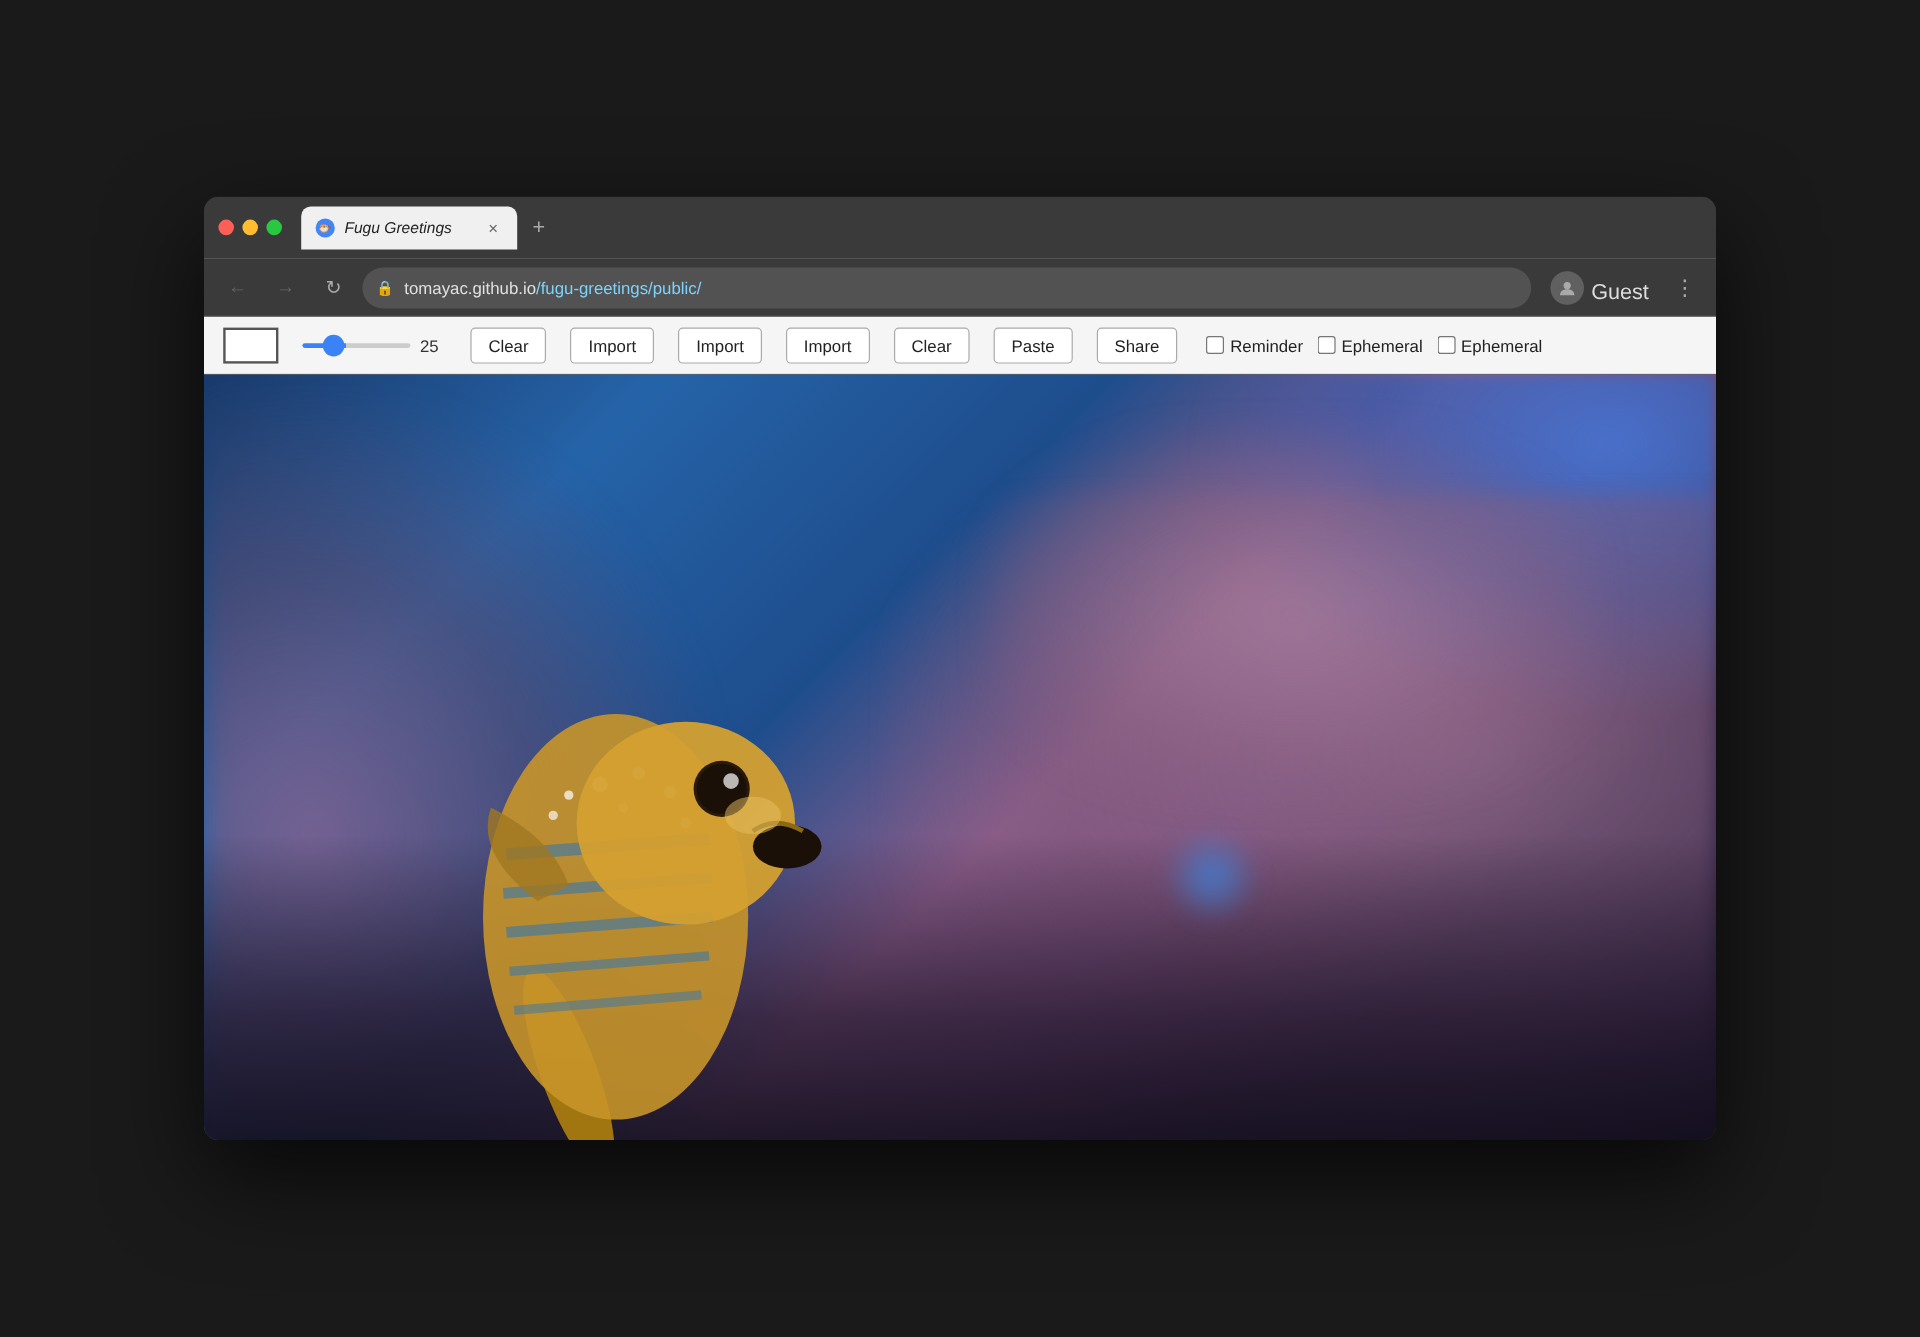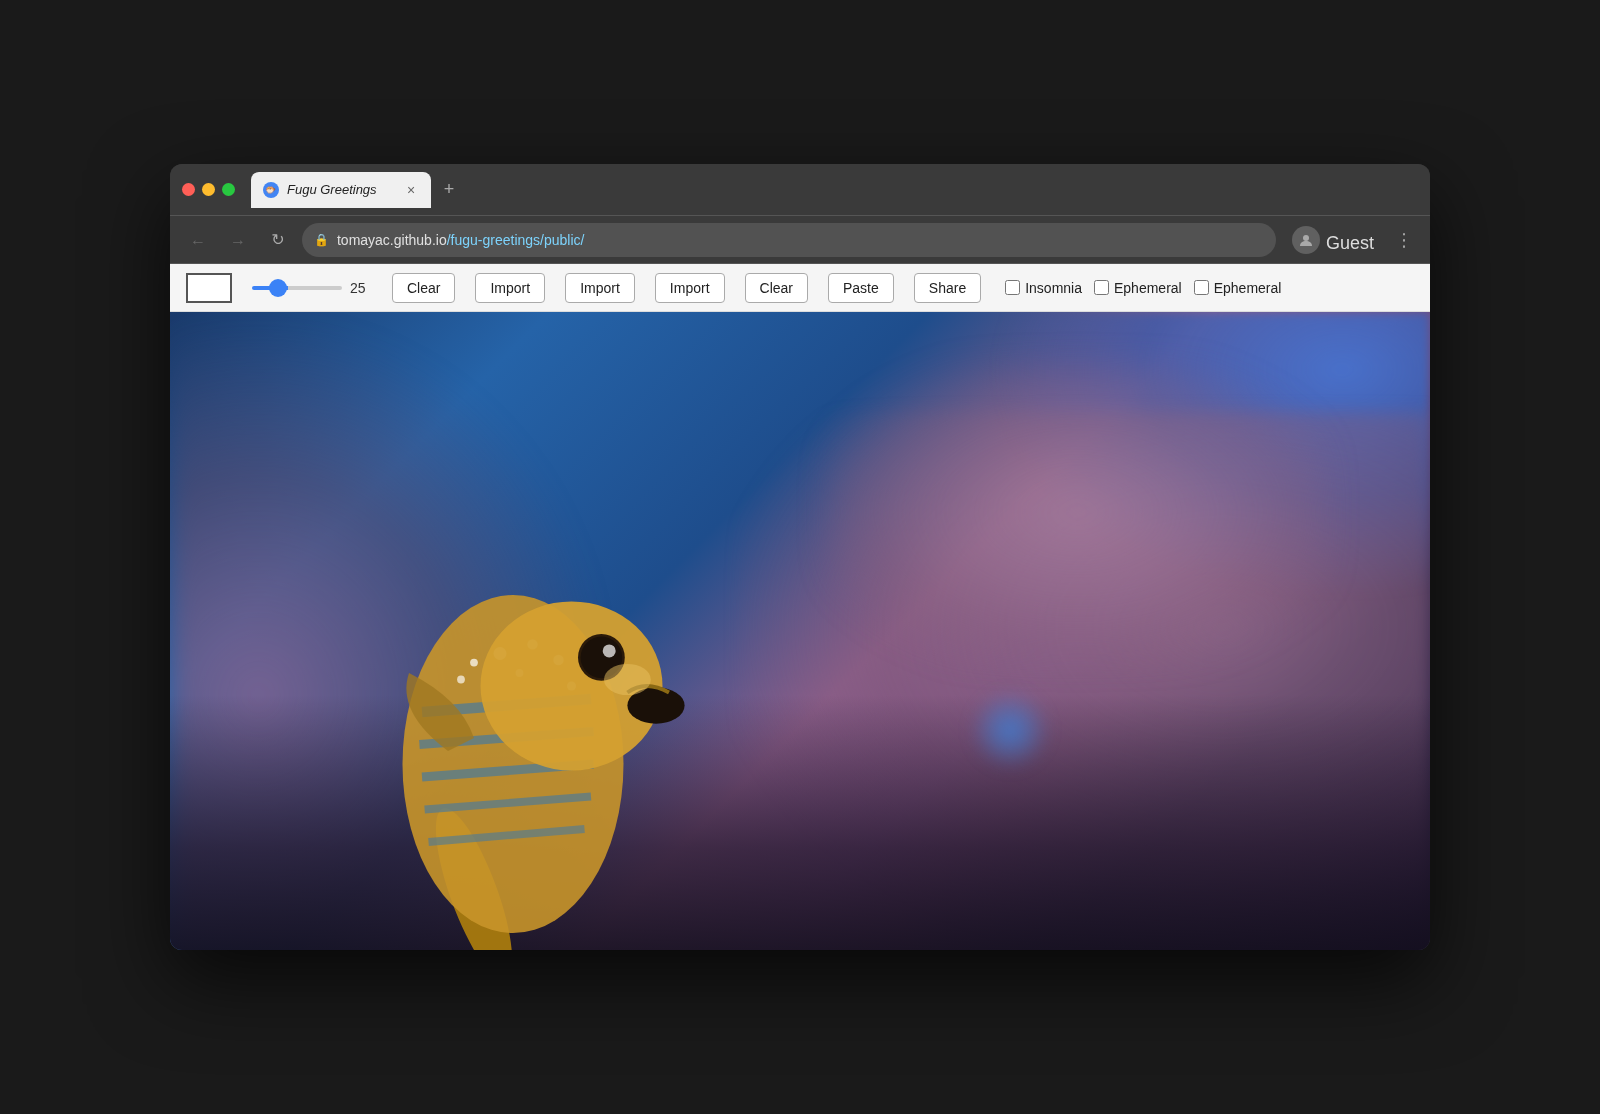--- a/index.html
+++ b/index.html
@@ -377,21 +377,21 @@
     <button class="toolbar-btn">Clear</button>
     <button class="toolbar-btn">Import</button>
     <button class="toolbar-btn">Import</button>
     <button class="toolbar-btn">Import</button>
     <button class="toolbar-btn">Clear</button>
     <button class="toolbar-btn">Paste</button>
     <button class="toolbar-btn">Share</button>
     <div class="checkbox-group">
       <label class="checkbox-label">
         <input type="checkbox" id="reminder" style="">
-        <span>Insomnia</span>
+        <span>Reminder</span>
       </label>
       <label class="checkbox-label">
         <input type="checkbox" id="insomnia" style="">
         <span>Ephemeral</span>
       </label>
       <label class="checkbox-label">
         <input type="checkbox" id="ephemeral" style="">
         <span>Ephemeral</span>
       </label>
     </div>

